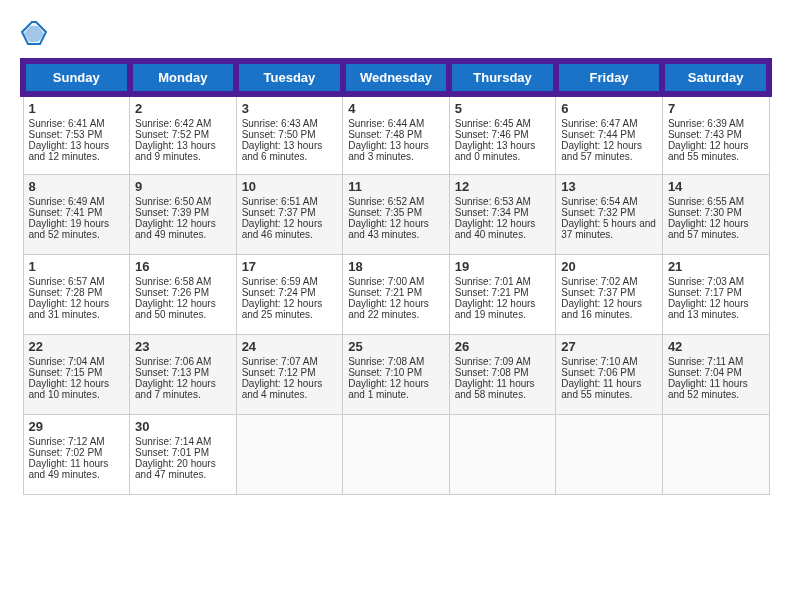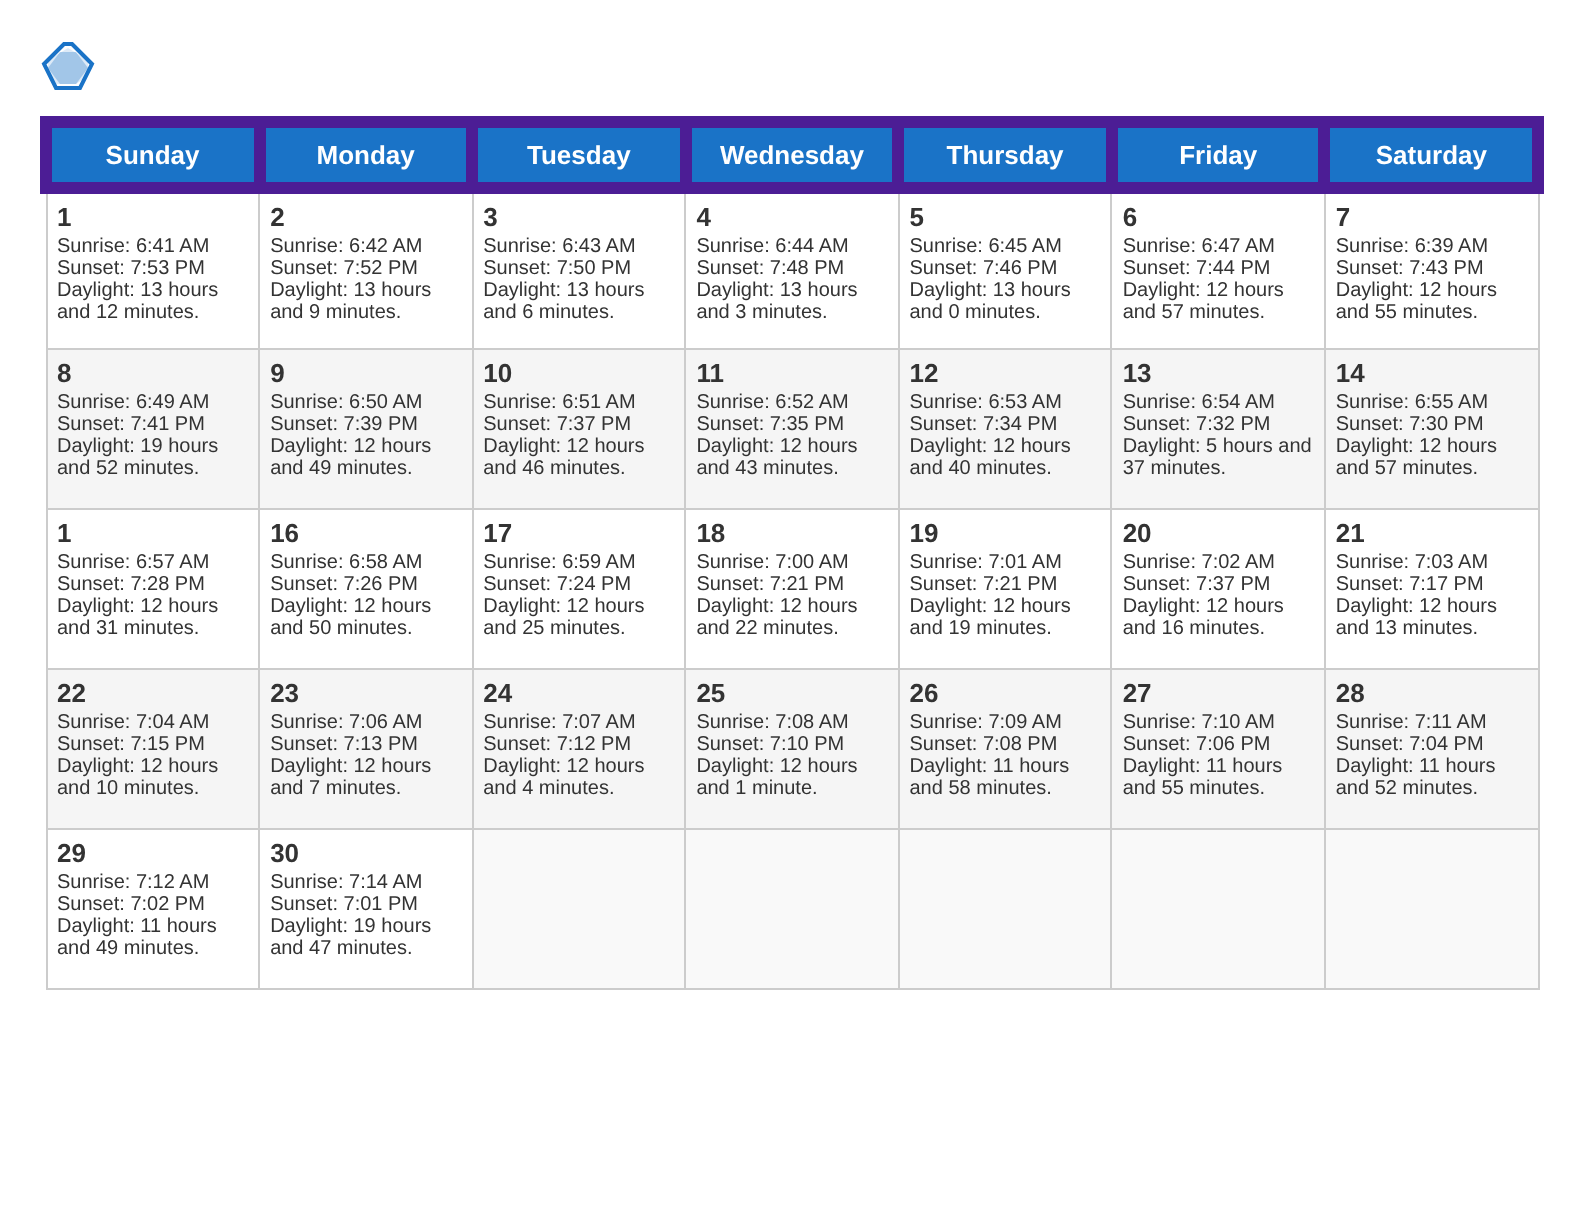--- a/index.html
+++ b/index.html
@@ -271,38 +271,38 @@
         <span>Sunset: 7:08 PM</span><br>
         <span>Daylight: 11 hours and 58 minutes.</span>
       </td>
         <td>
         <span class="day-num">27</span>
         <span>Sunrise: 7:10 AM</span><br>
         <span>Sunset: 7:06 PM</span><br>
         <span>Daylight: 11 hours and 55 minutes.</span>
       </td>
         <td>
-        <span class="day-num">28</span>
+        <span class="day-num">42</span>
         <span>Sunrise: 7:11 AM</span><br>
         <span>Sunset: 7:04 PM</span><br>
         <span>Daylight: 11 hours and 52 minutes.</span>
       </td>
       </tr>
       <tr>
         <td>
         <span class="day-num">29</span>
         <span>Sunrise: 7:12 AM</span><br>
         <span>Sunset: 7:02 PM</span><br>
         <span>Daylight: 11 hours and 49 minutes.</span>
       </td>
         <td>
         <span class="day-num">30</span>
         <span>Sunrise: 7:14 AM</span><br>
         <span>Sunset: 7:01 PM</span><br>
-        <span>Daylight: 19 hours and 47 minutes.</span>
+        <span>Daylight: 20 hours and 47 minutes.</span>
       </td>
         <td class="empty-cell"></td>
         <td class="empty-cell"></td>
         <td class="empty-cell"></td>
         <td class="empty-cell"></td>
         <td class="empty-cell"></td>
       </tr>
     </tbody>
 </table>
 

